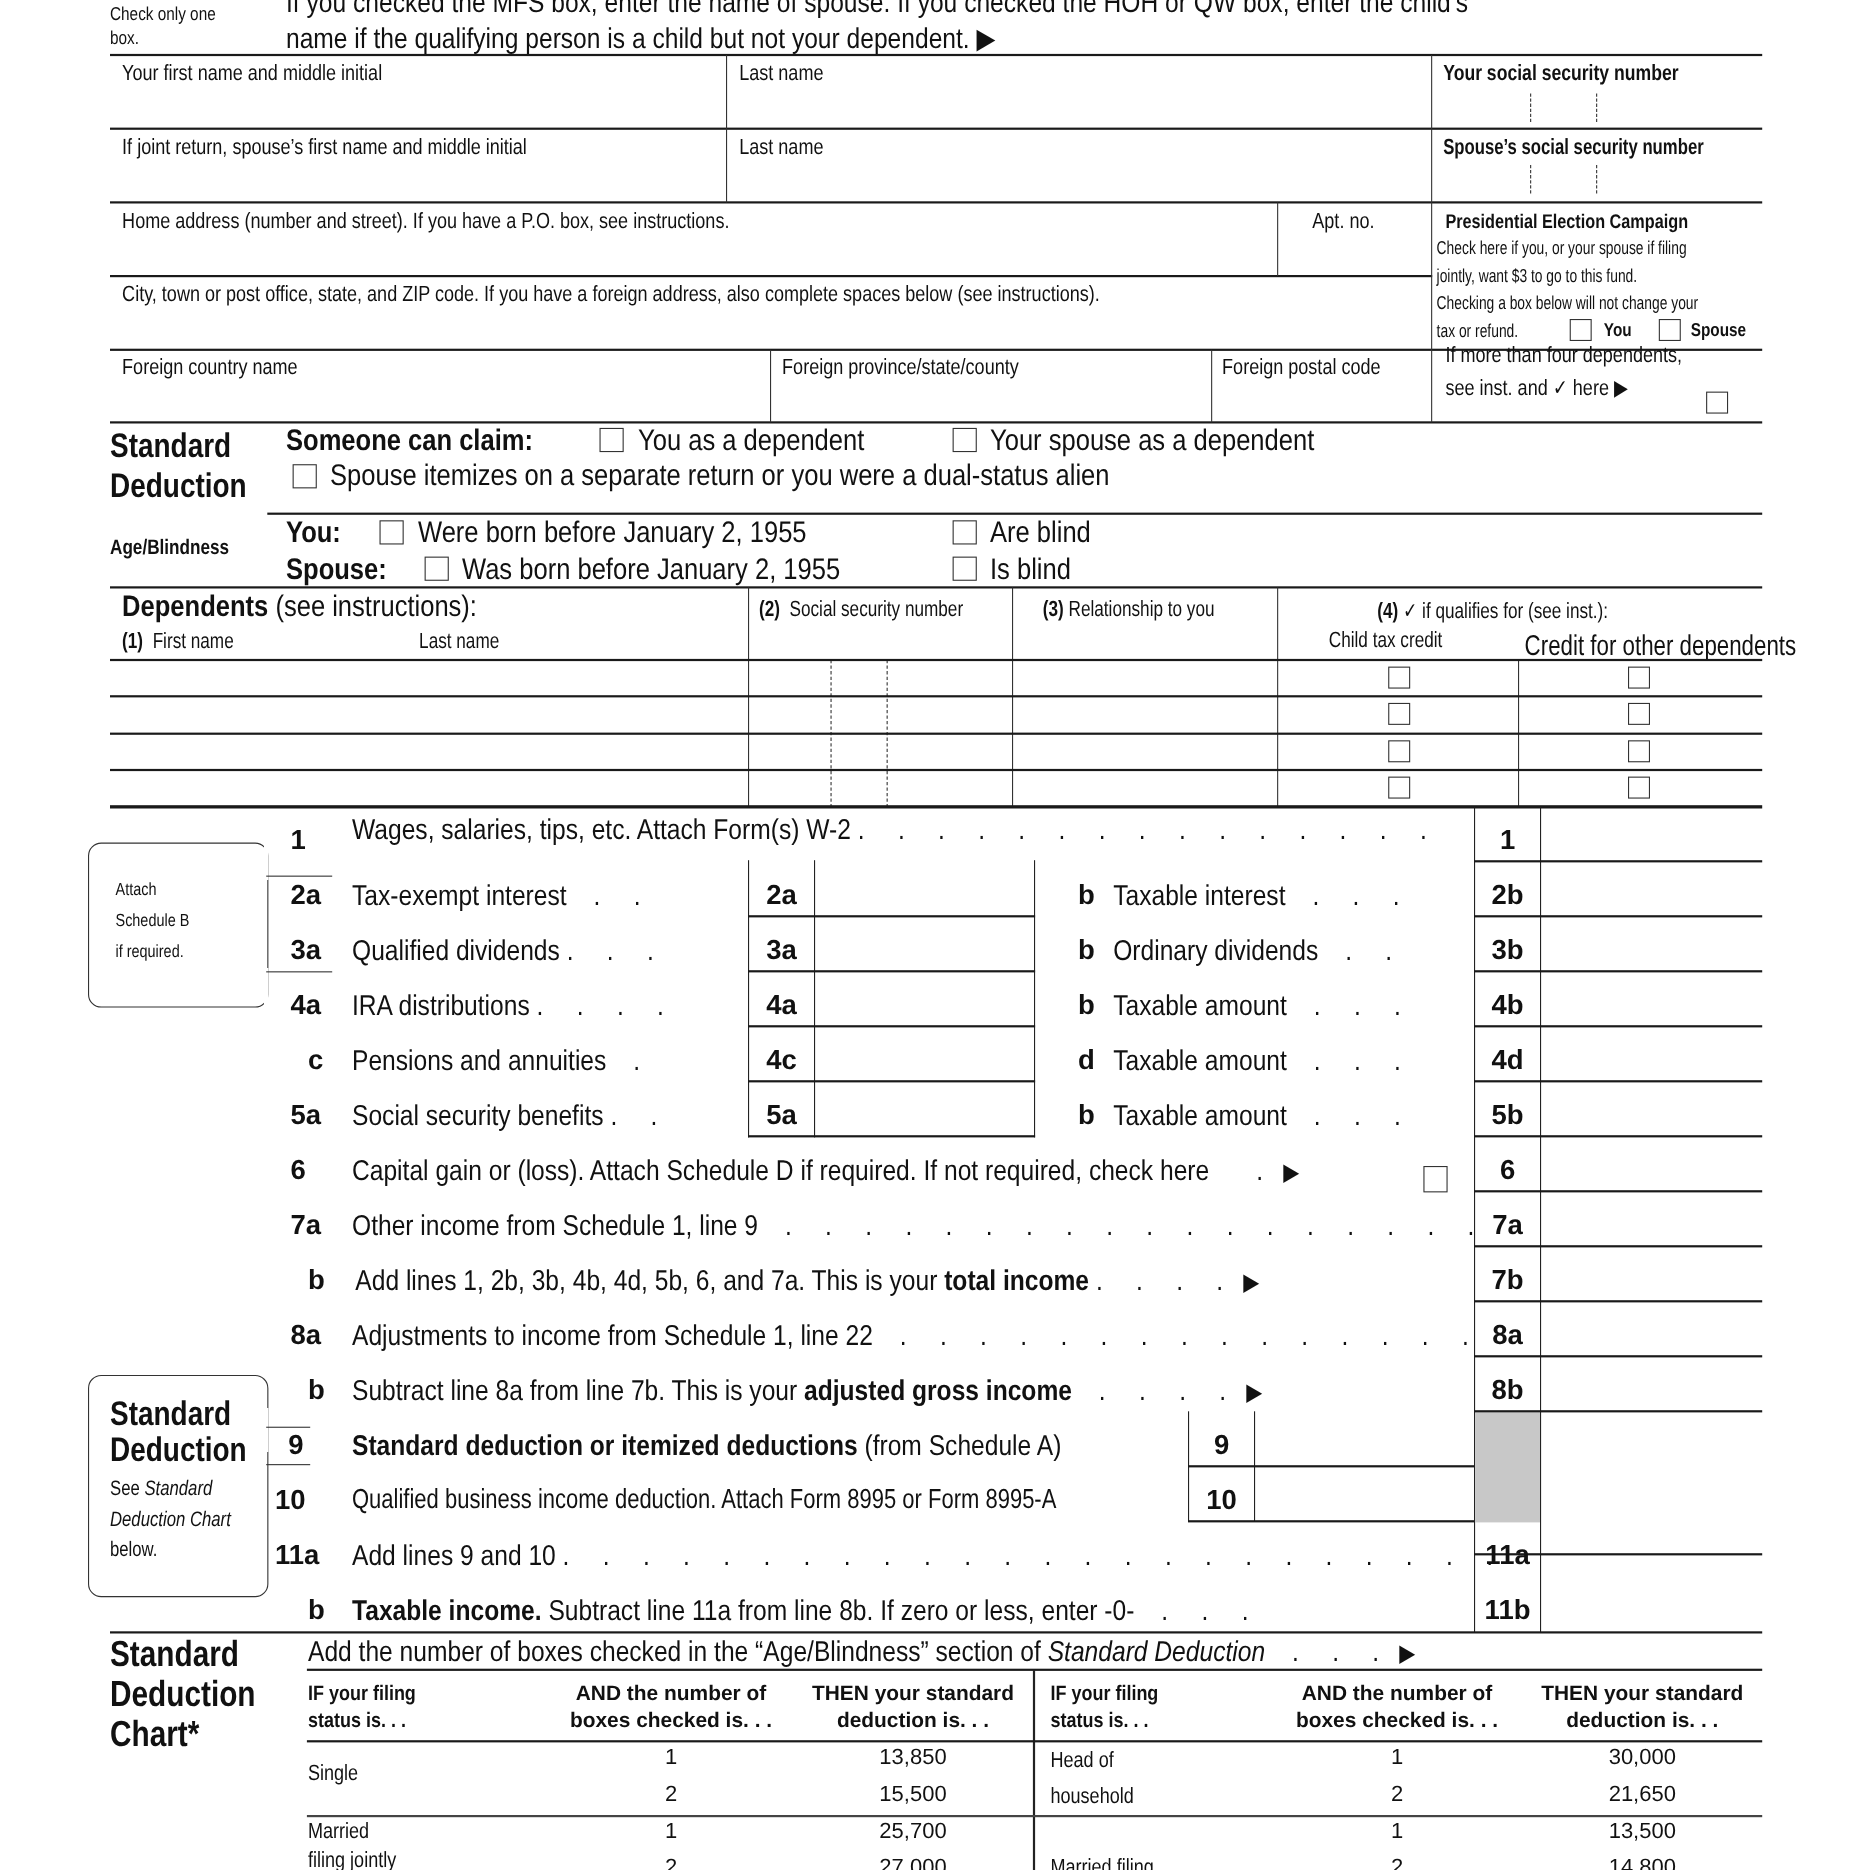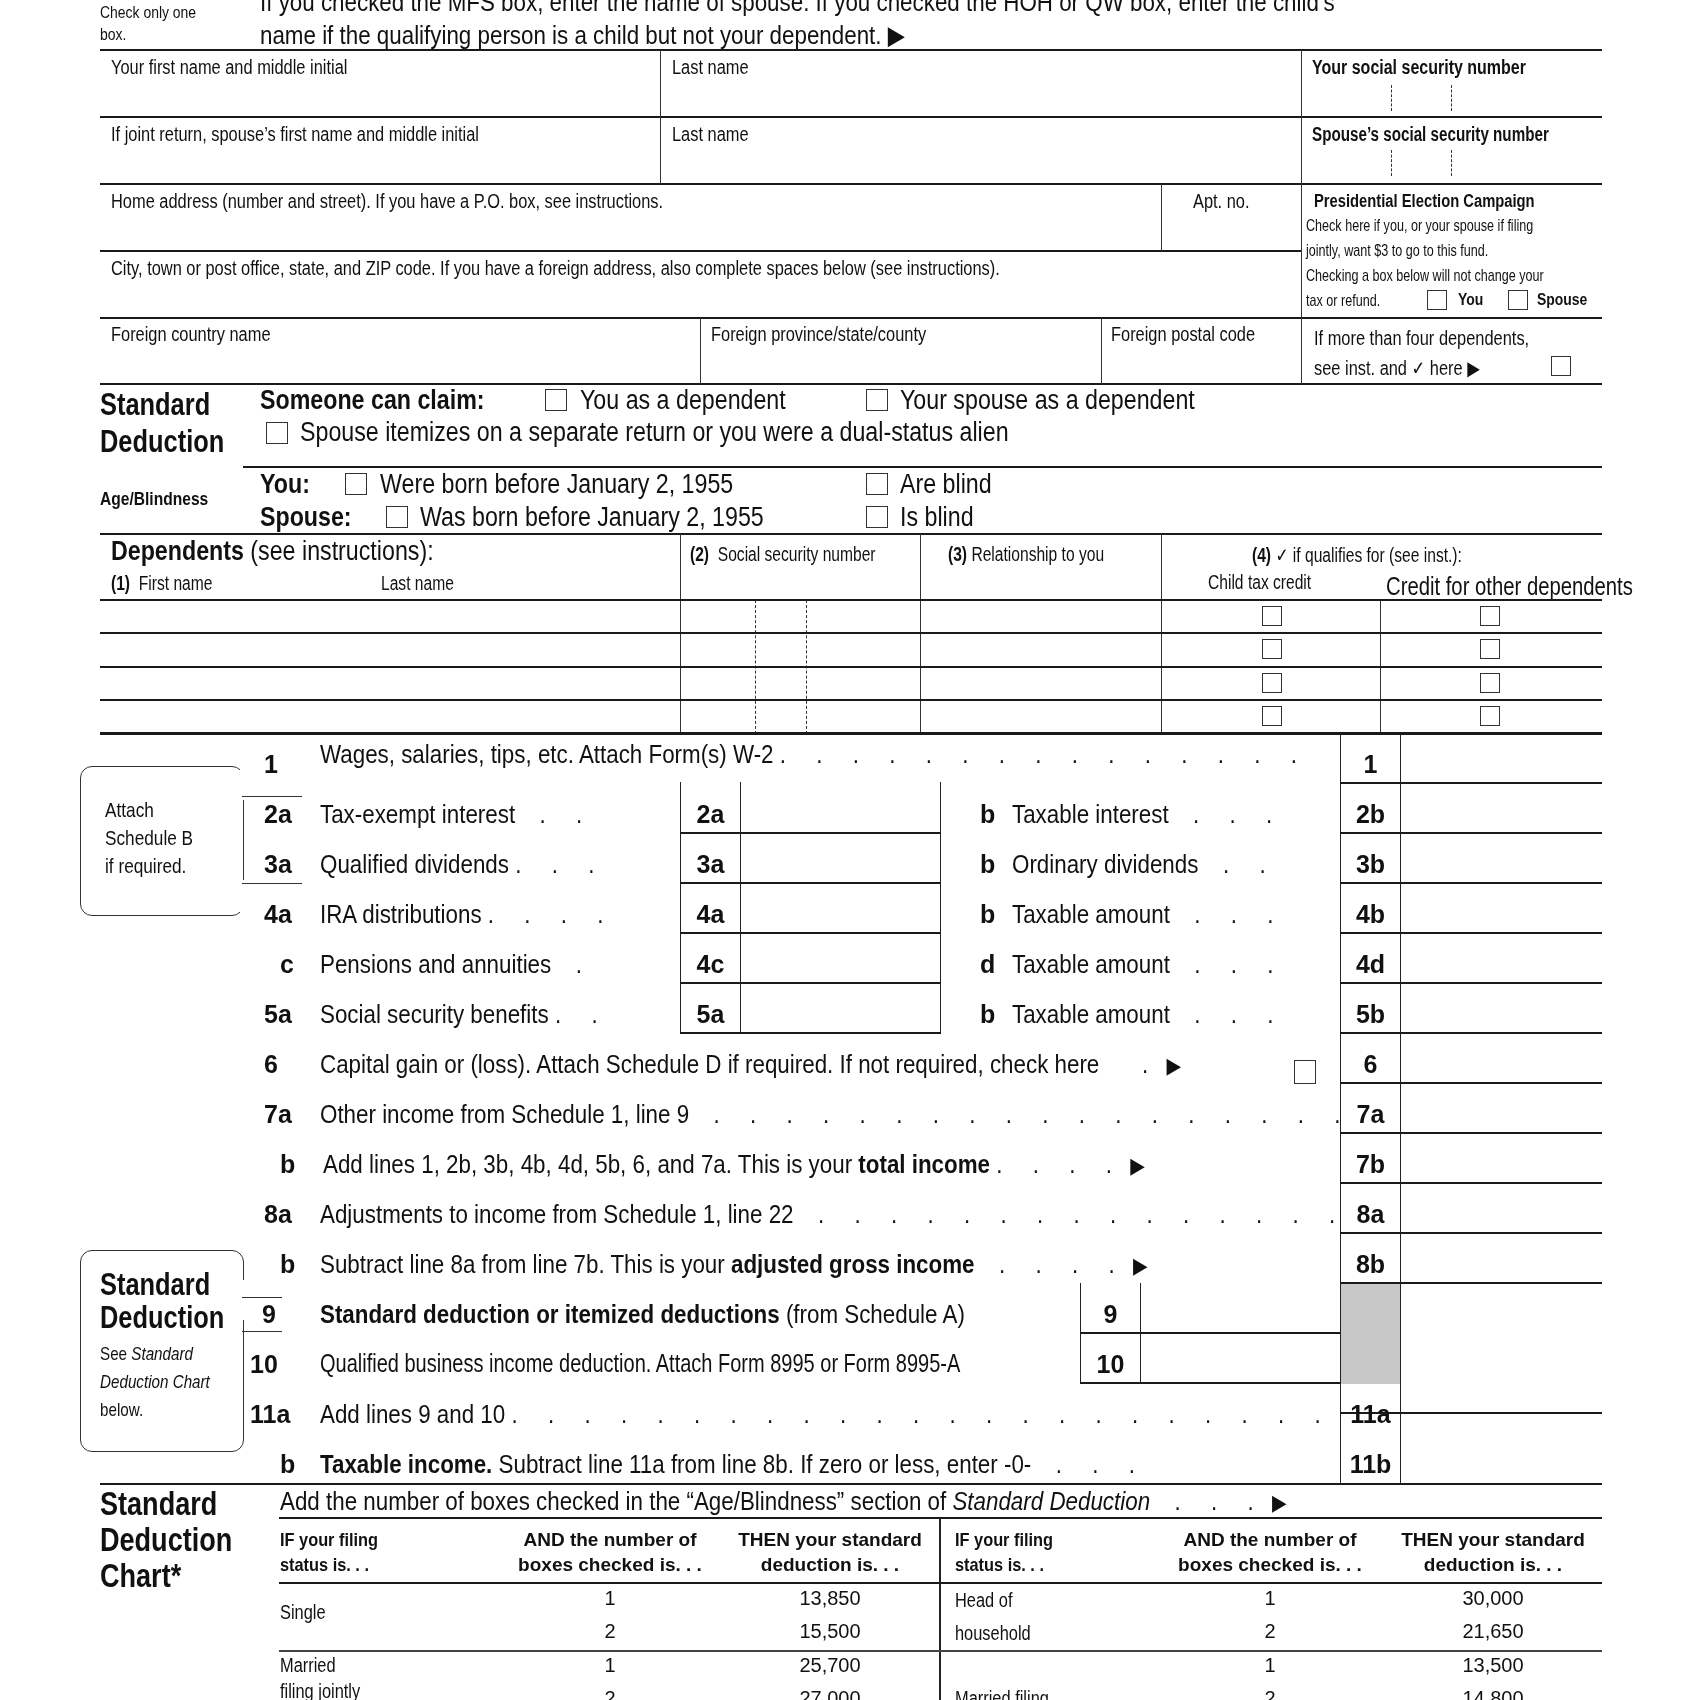--- a/index.html
+++ b/index.html
@@ -75,21 +75,21 @@
   <div class="cond" style="font-size:17px;transform:scaleX(0.74);margin-left:-8px;">tax or refund.</div>
 </div>
 <div class="cb" style="left:1427px;top:290px;"></div>
 <div class="abs bold" style="left:1458px;top:290px;font-size:17px;"><span class="cond">You</span></div>
 <div class="cb" style="left:1508px;top:290px;"></div>
 <div class="abs bold" style="left:1537px;top:290px;font-size:17px;"><span class="cond">Spouse</span></div>
 
 <div class="abs lbl" style="left:111px;top:323px;"><span class="cond">Foreign country name</span></div>
 <div class="abs lbl" style="left:711px;top:323px;"><span class="cond">Foreign province/state/county</span></div>
 <div class="abs lbl" style="left:1111px;top:323px;"><span class="cond">Foreign postal code</span></div>
-<div class="abs lbl" style="left:1314px;top:323px;line-height:30px;">
+<div class="abs lbl" style="left:1314px;top:308px;line-height:30px;">
   <span class="cond">If more than four dependents,</span><br>
   <span class="cond">see inst. and ✓ here ▶</span>
 </div>
 <div class="cb" style="left:1551px;top:356px;"></div>
 
 <div class="abs bold" style="left:100px;top:386px;font-size:31px;line-height:37px;">
   <span class="cond">Standard</span><br>
   <span class="cond">Deduction</span>
 </div>
 <div class="abs big" style="left:260px;top:385px;"><span class="cond bold" style="transform:scaleX(0.86)">Someone can claim:</span></div>
@@ -174,21 +174,21 @@
 <div class="vl" style="left:1080px;top:1283px;height:100px;background:#222;"></div>
 <div class="vl" style="left:1140px;top:1283px;height:100px;background:#222;"></div>
 <div class="hl" style="left:1080px;top:1332px;width:260px;"></div>
 <div class="hl" style="left:1080px;top:1382px;width:260px;"></div>
 
 <div class="callout" style="left:80px;top:766px;width:162px;height:148px;"></div>
 <div class="abs" style="left:240px;top:764px;width:4px;height:36px;background:#fff;"></div>
 <div class="abs" style="left:240px;top:880px;width:4px;height:36px;background:#fff;"></div>
 <div class="hl thin" style="left:242px;top:796px;width:60px;"></div>
 <div class="hl thin" style="left:242px;top:883px;width:60px;"></div>
-<div class="abs" style="left:105px;top:796px;font-size:21px;line-height:28px;">
+<div class="abs" style="left:105px;top:796px;font-size:16px;line-height:28px;">
   <span class="cond">Attach</span><br>
   <span class="cond">Schedule B</span><br>
   <span class="cond">if required.</span>
 </div>
 
 <div class="abs ln" style="left:264px;top:750px;">1</div>
 <div class="abs txt" style="left:320px;top:739px;"><span class="cond" style="transform:scaleX(0.86)"><span>Wages, salaries, tips, etc. Attach Form(s) W-2</span> <span class="dots">. . . . . . . . . . . . . . .</span></span></div>
 <div class="abs box-ln" style="left:1341px;top:750px;width:59px;">1</div>
 <div class="abs" style="left:1402px;top:736px;width:200px;height:46px;"></div>
 

